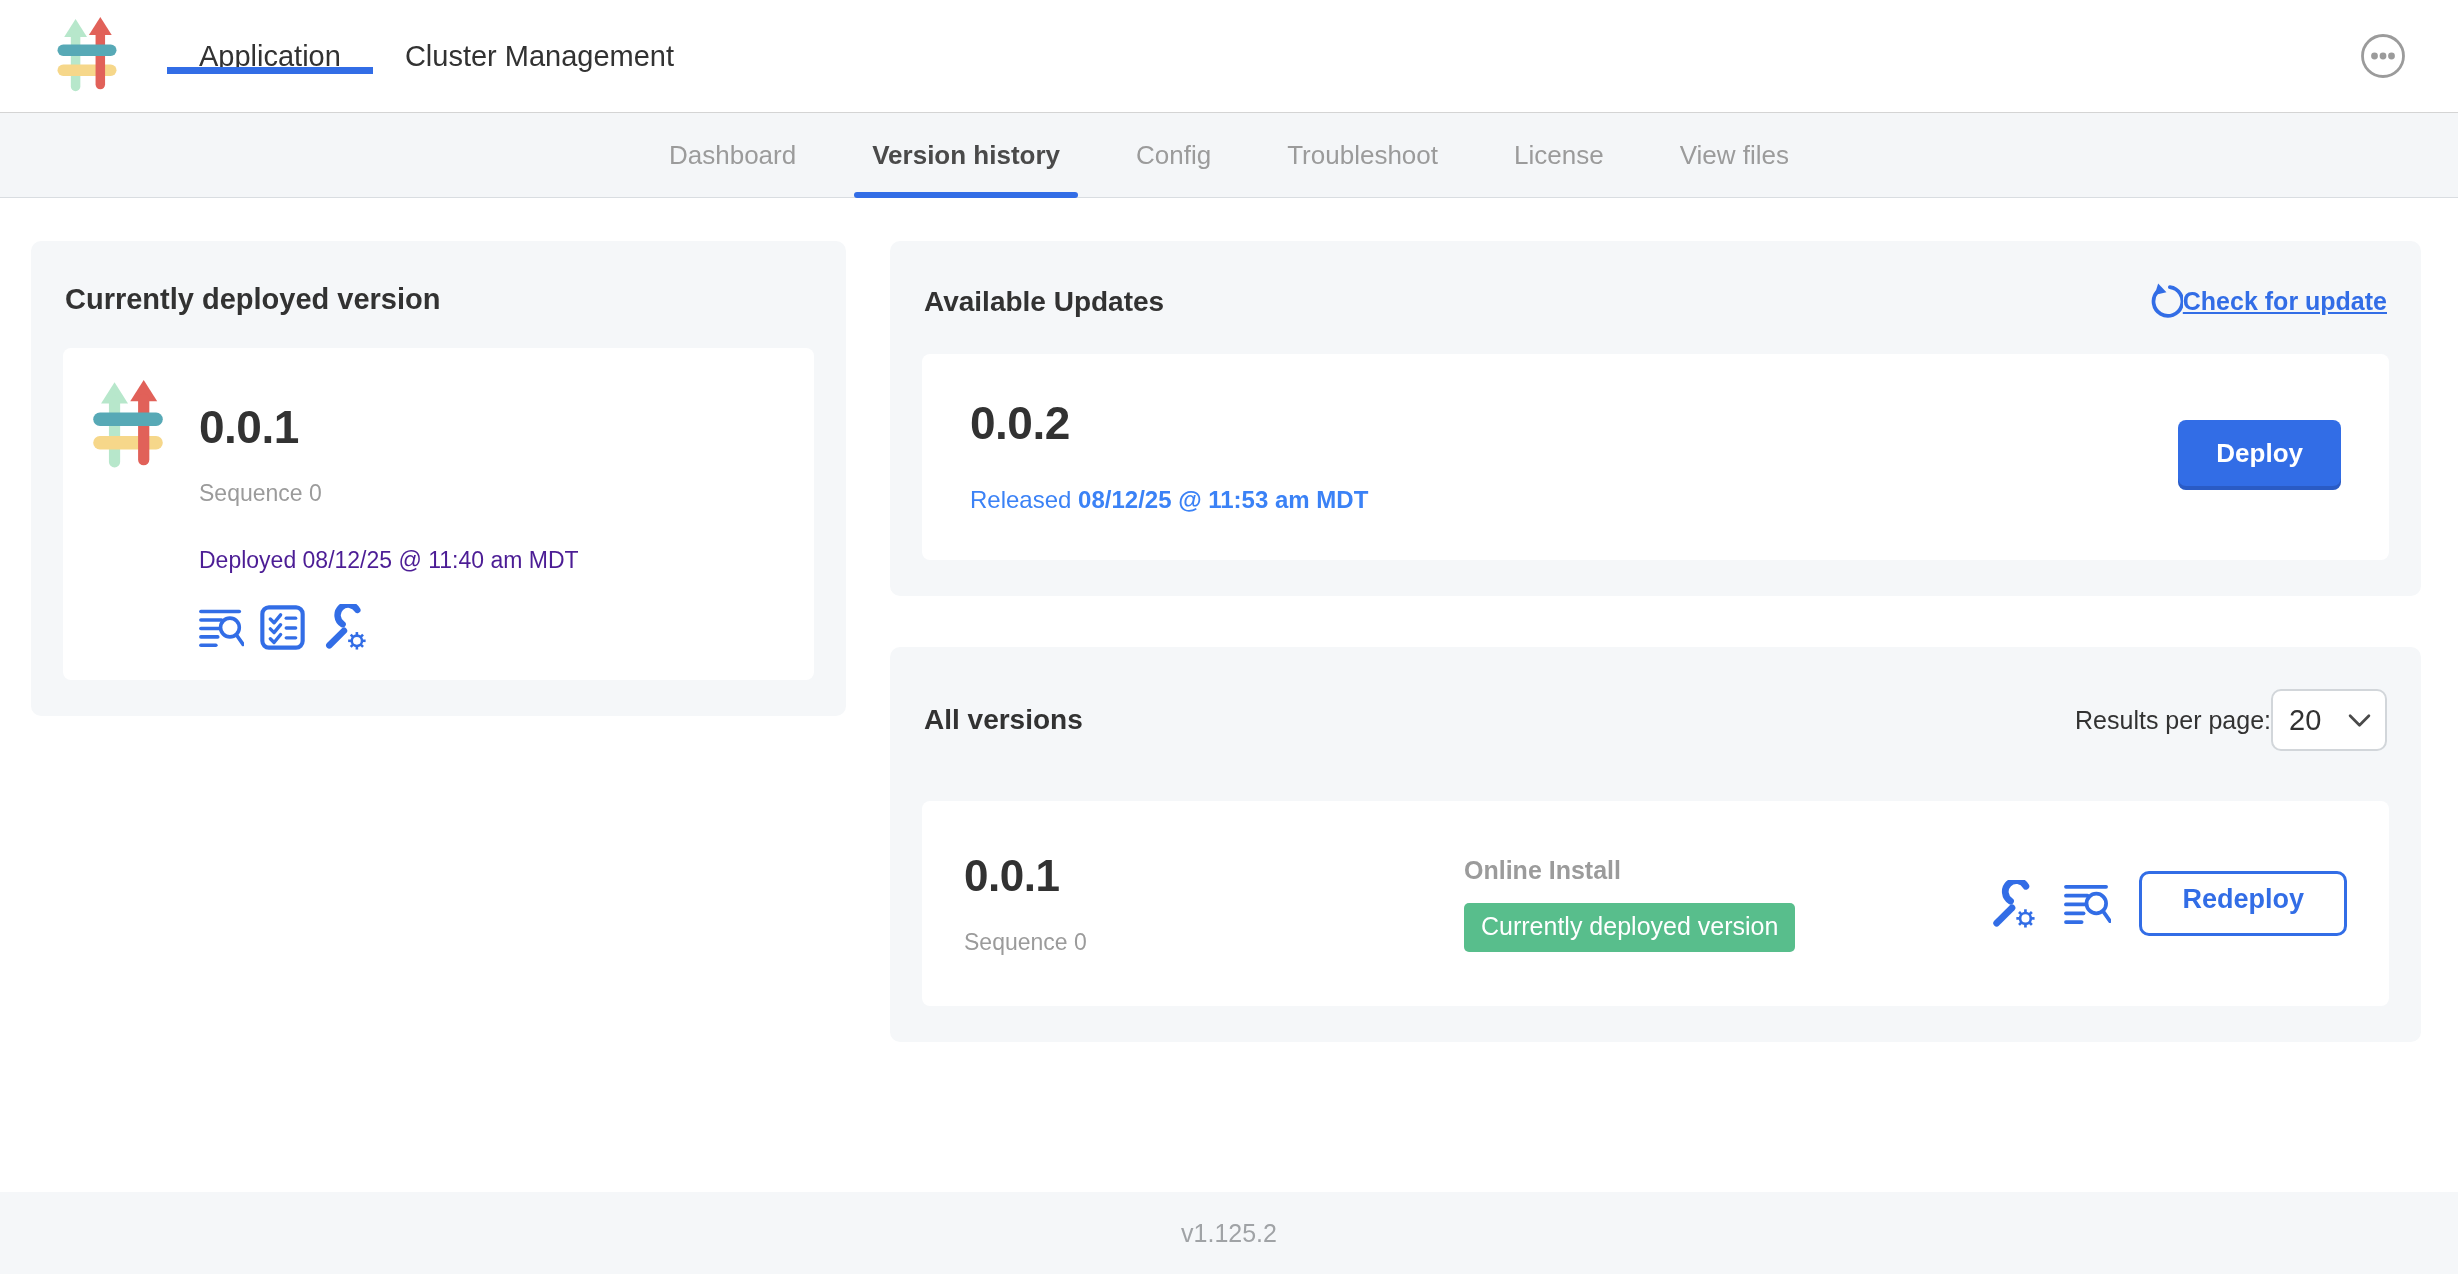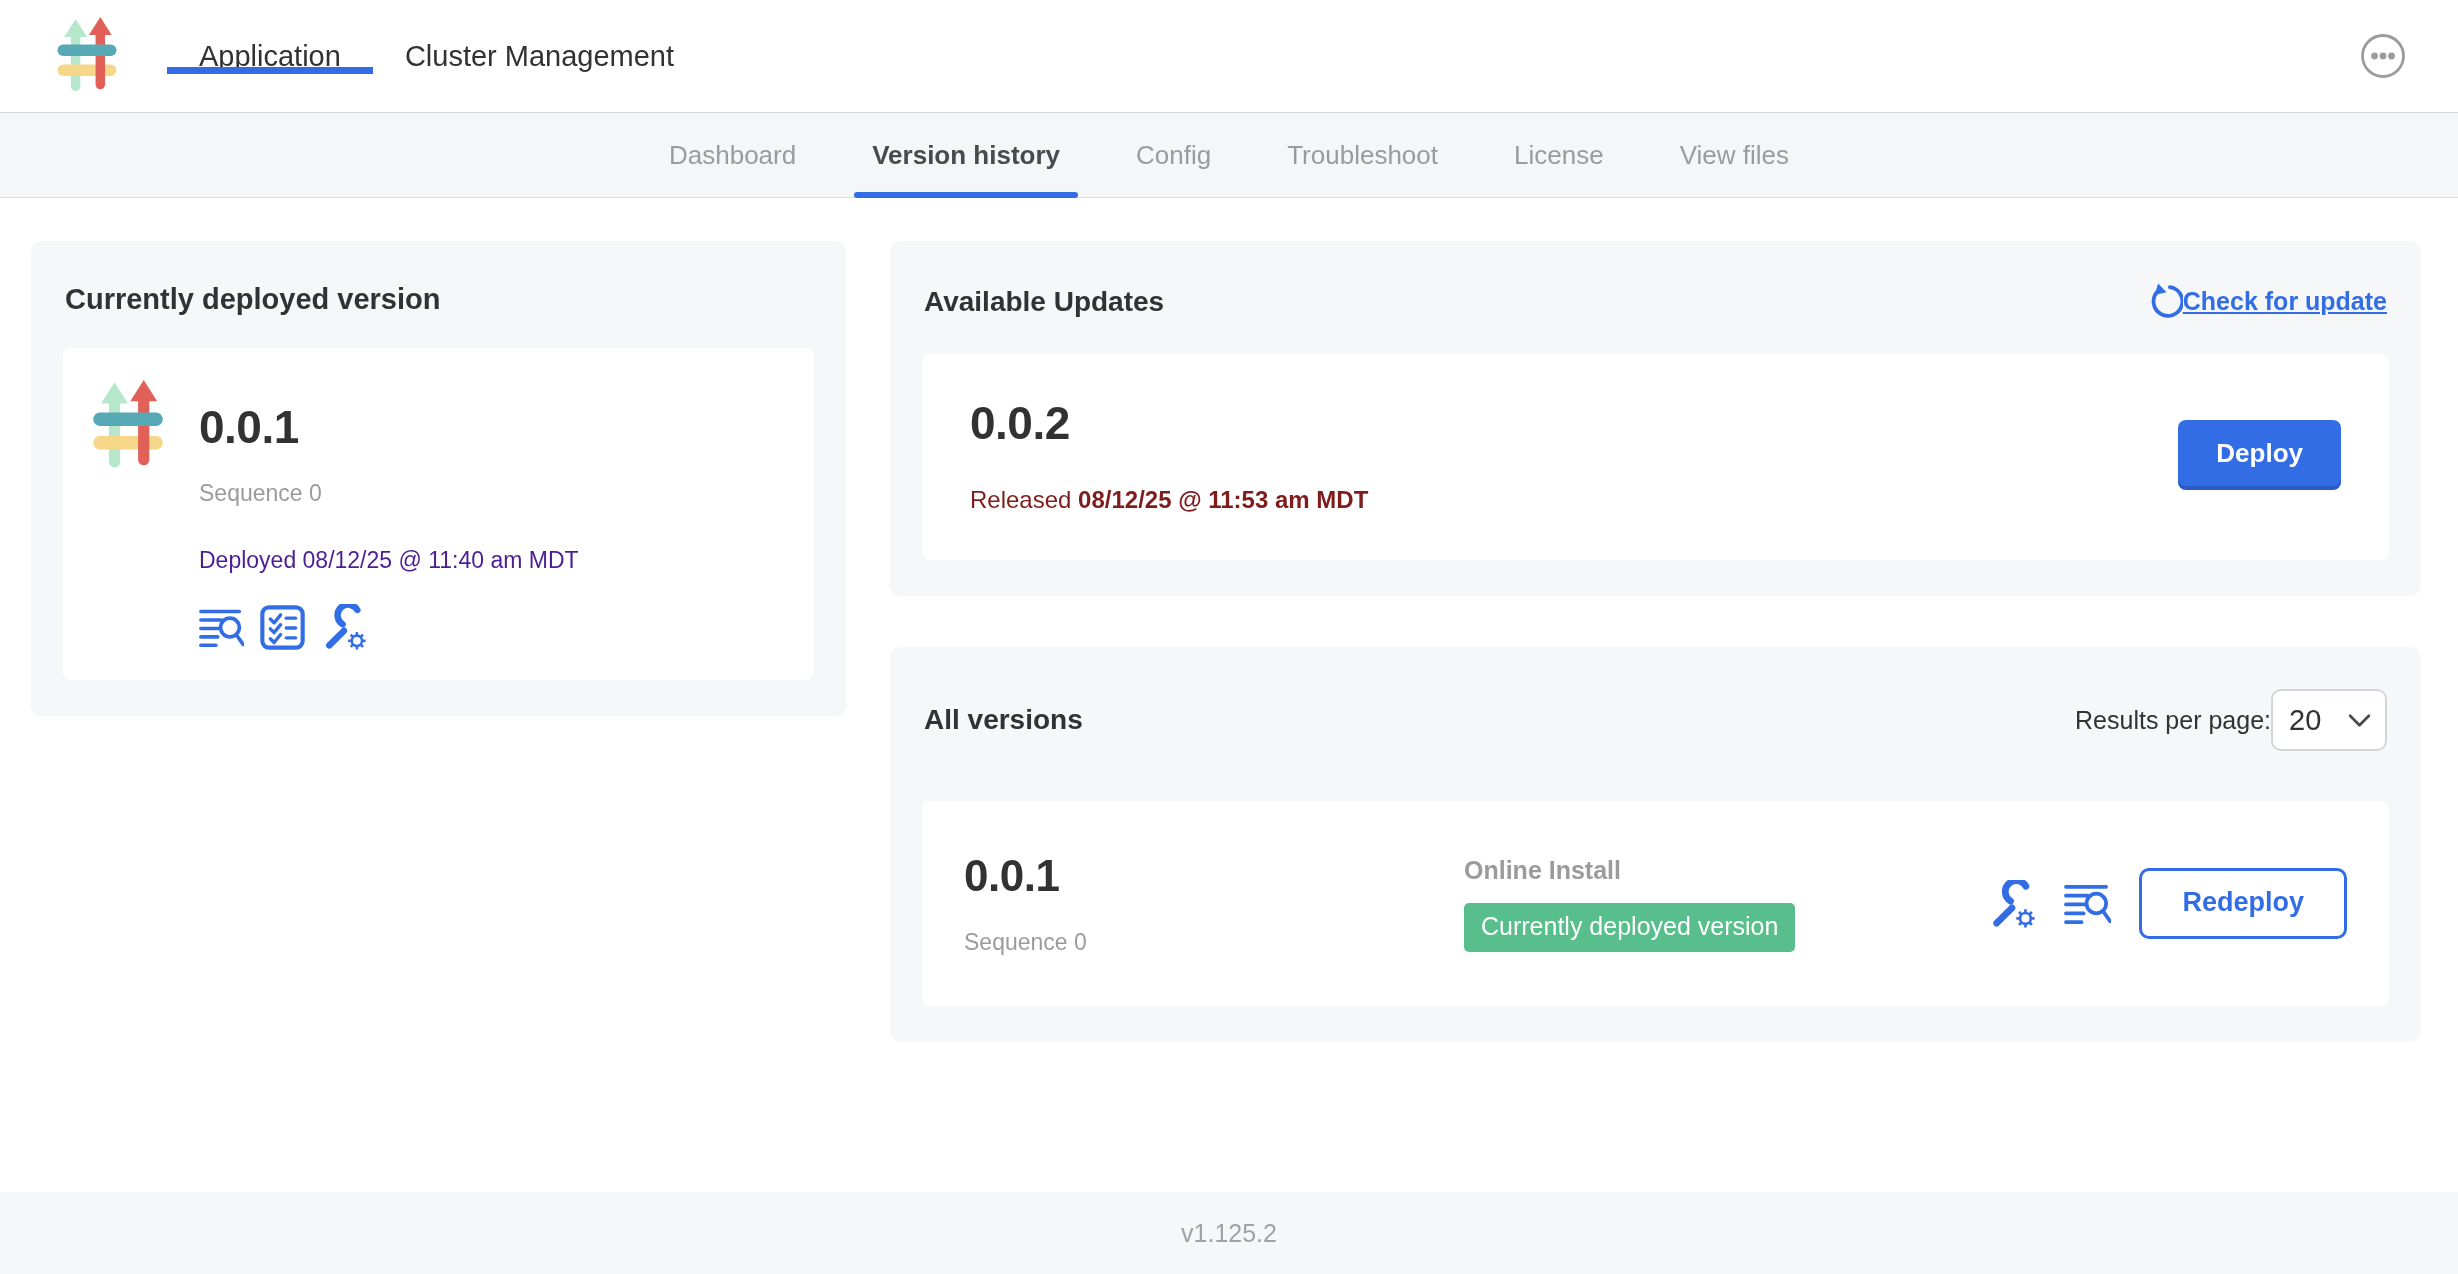--- a/index.html
+++ b/index.html
@@ -74,21 +74,21 @@
     display:flex; align-items:center; 
     color:#326de6; font-size:25px; font-weight:700; cursor:pointer;
   }
   .check-link .link-text { text-decoration:underline; }
 
   .update-inner {
     margin-top:34px; background:#fff; border-radius:8px;
     padding:42px 48px 46px; display:flex; align-items:center;
   }
   .update-version { font-size:46px; font-weight:700; letter-spacing:-0.5px; }
-  .released-line { font-size:24px; color:#7f1d1d; margin-top:36px; }
+  .released-line { font-size:24px; color:#3b82f6; margin-top:36px; }
   .released-line b { font-weight:700; }
   .deploy-btn {
     margin-left:auto; background:#326de6; color:#fff;
     font-family:inherit; font-size:26px; font-weight:700;
     border:none; border-radius:8px; padding:18px 38px 21px;
     box-shadow: inset 0 -4px 0 rgba(20,45,110,0.28);
     cursor:pointer;
   }
 
   .rpp { display:flex; align-items:center; gap:0; }
@@ -113,21 +113,21 @@
   .deployed-badge {
     display:inline-block; margin-top:18px;
     background:#58be8c; color:#fff; font-size:25px;
     padding:9px 17px 11px; border-radius:5px;
   }
   .vr-actions { margin-left:auto; display:flex; align-items:center; gap:28px; }
   .redeploy-btn {
     background:#fff; color:#326de6; font-family:inherit;
     font-size:27px; font-weight:700;
     border:3px solid #326de6; border-radius:10px;
-    padding:16px 40px 18px; cursor:pointer;
+    padding:10px 40px 18px; cursor:pointer;
   }
 
   
   .footer {
     height:82px; flex-shrink:0; background:#f5f7f9;
     display:flex; align-items:center; justify-content:center;
     font-size:25px; color:#a0a3a6;
   }
 </style>
 </head>

